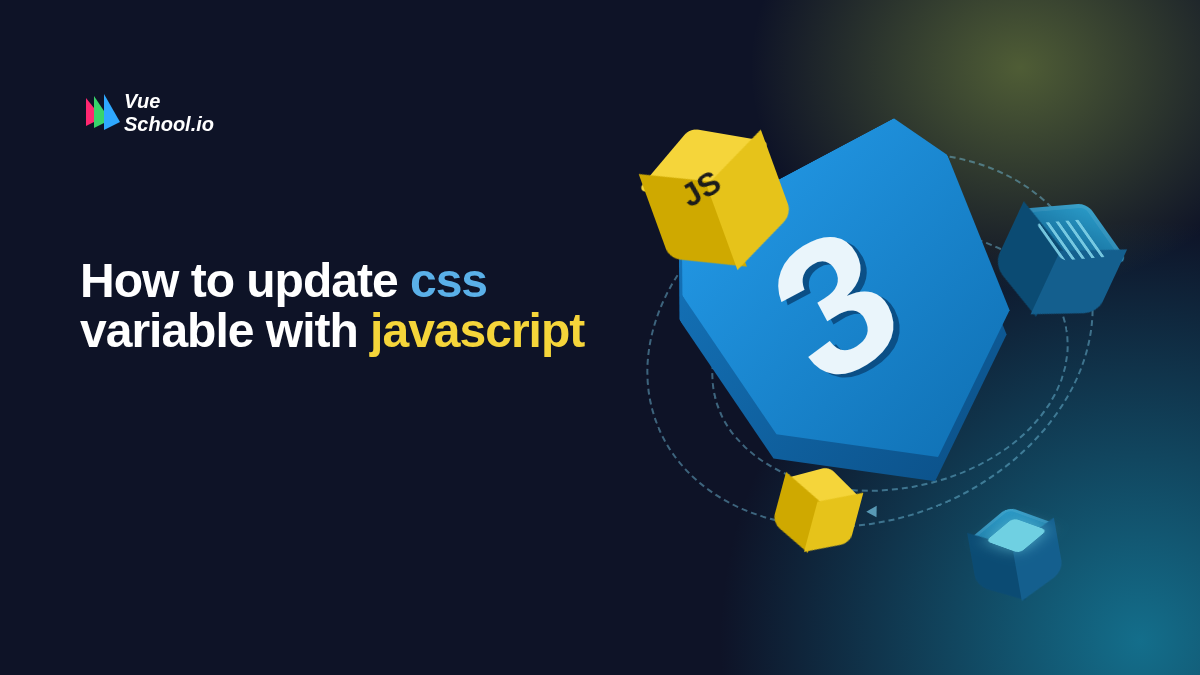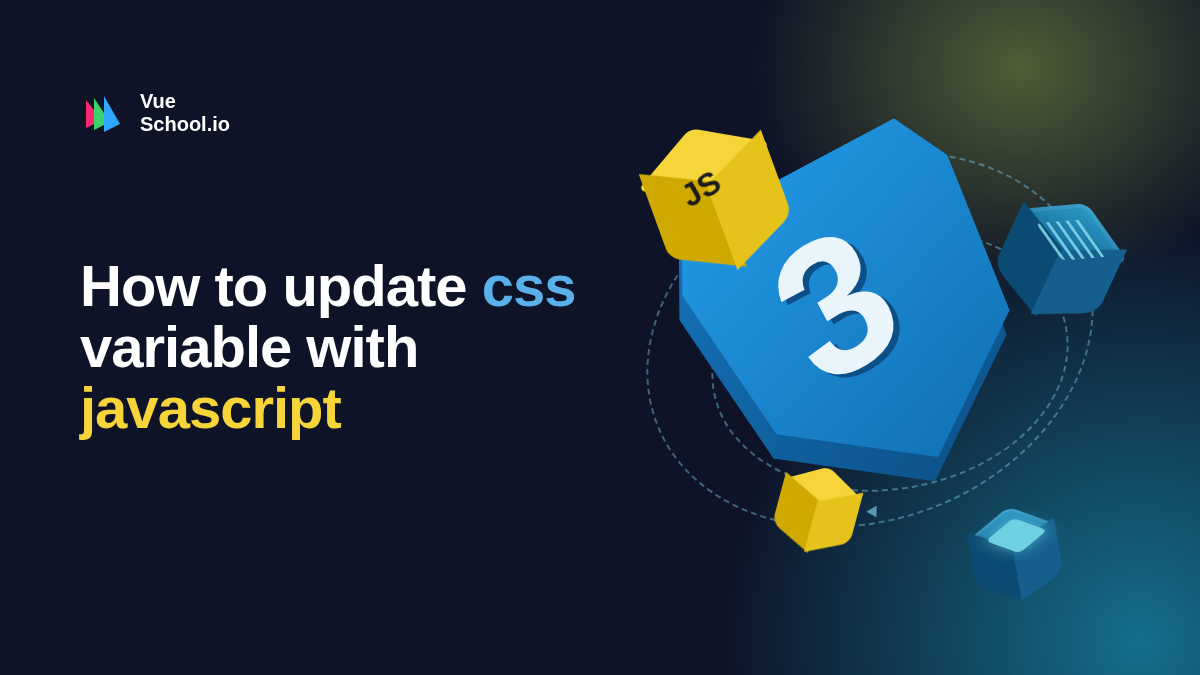--- a/index.html
+++ b/index.html
@@ -13,27 +13,27 @@
 }
 .bg-gradient {
   position: absolute;
   inset: 0;
   background:
     radial-gradient(ellipse 600px 500px at 85% 10%, rgba(200,230,80,0.35) 0%, rgba(200,230,80,0) 45%),
     radial-gradient(ellipse 700px 700px at 95% 95%, rgba(20,120,150,0.9) 0%, rgba(12,25,50,0) 60%),
     linear-gradient(180deg, #0e1327 0%, #0e1327 100%);
 }
 .content { position: relative; z-index: 2; padding: 90px 80px; height: 100%; }
-.logo-row { display: flex; align-items: flex-end; gap: 16px; }
+.logo-row { display: flex; align-items: flex-start; gap: 0; font-style: italic; }
 .logo-mark { width: 44px; height: 44px; position: relative; }
 .logo-text { color: #fff; font-size: 20px; font-weight: 600; line-height: 1.15; }
 .title {
   margin-top: 120px;
   color: #fff;
-  font-size: 58px;
+  font-size: 48px;
   font-weight: 800;
   line-height: 1.05;
   letter-spacing: -1px;
   max-width: 560px;
 }
 .hl-css { color: #5ab0e8; }
 .hl-js  { color: #f5d53a; }
 .art {
   position: absolute;
   top: 70px;

